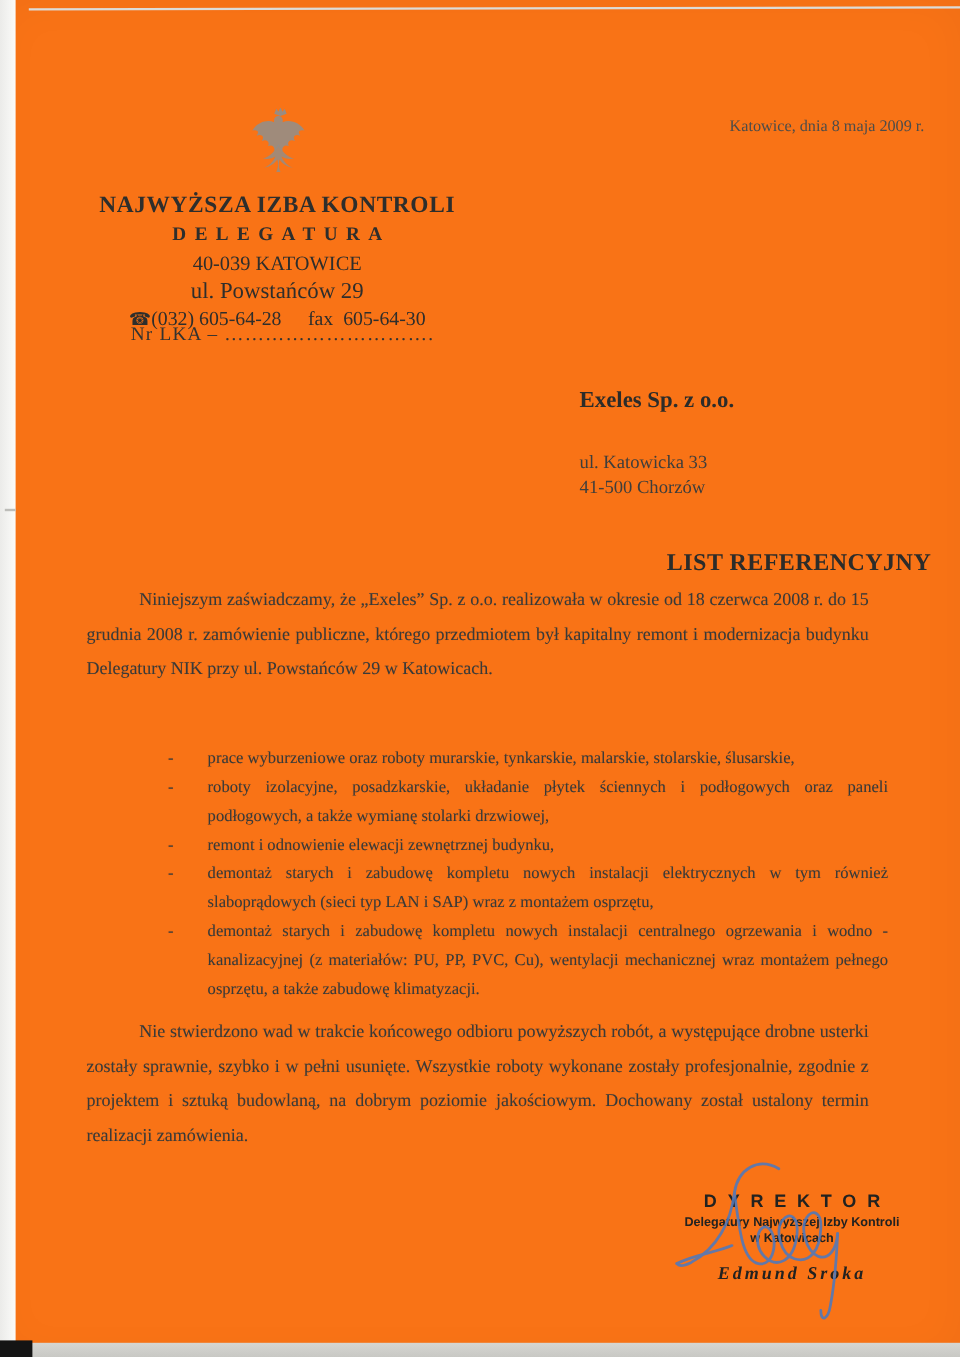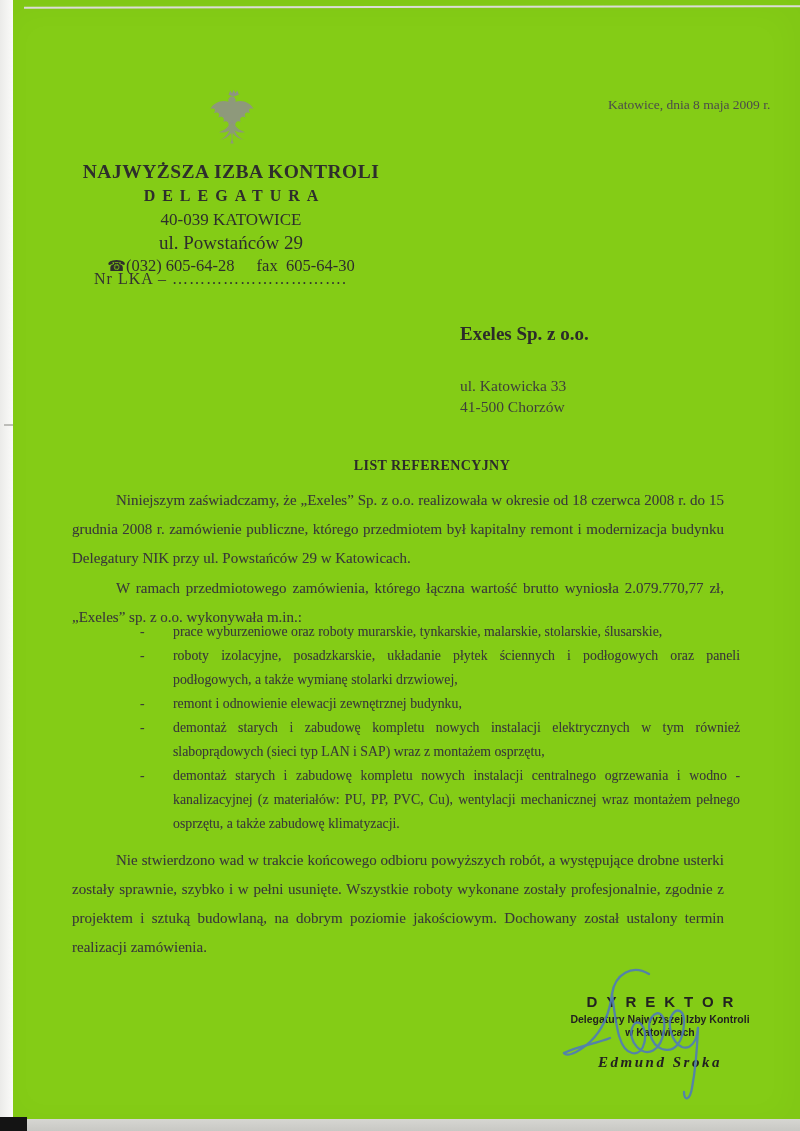--- a/index.html
+++ b/index.html
@@ -1,20 +1,20 @@
 <!DOCTYPE html>
 <html><head>
 <meta charset="utf-8">
 <style>
   html,body{margin:0;padding:0;background:#e8e8e6;}
   .page{
     position:relative;
     width:800px;height:1131px;
     margin:0 auto;
-    background:#84cc16;
+    background:#f97316;
     overflow:hidden;
     font-family:"Liberation Serif", serif;
     color:#3a3a38;
     box-shadow:inset 0 0 40px rgba(0,0,0,0.04);
   }
   .scan-edge-top{position:absolute;top:6px;left:24px;right:0;height:2px;background:#dcdcd8;transform:rotate(-0.12deg);}
   .scan-edge-left{position:absolute;top:0;left:0;width:13px;height:100%;background:linear-gradient(to right,#ebebe9,#fbfbf9);}
   .scan-edge-bottom{position:absolute;left:0;right:0;top:1119px;height:12px;background:linear-gradient(to bottom,#d6d6d2,#c8c8c4);}
   .scan-corner-black{position:absolute;left:0;top:1117px;width:27px;height:14px;background:#141414;}
   .scan-dash{position:absolute;left:4px;top:424px;width:9px;height:2px;background:#bdbdb9;}
@@ -25,28 +25,28 @@
 
   .letterhead{position:absolute;top:160px;left:66px;width:330px;text-align:center;color:#2e2e2c;}
   .lh1{font-size:19.5px;font-weight:bold;letter-spacing:0.5px;line-height:24px;}
   .lh2{font-size:16px;font-weight:bold;letter-spacing:7px;line-height:24px;text-indent:7px;}
   .lh3{font-size:17px;line-height:23px;text-align:center;}
   .lh4{font-size:19px;line-height:23px;}
   .lh5{font-size:16.5px;line-height:24px;white-space:nowrap;}
   .phone-icon{font-family:"DejaVu Sans", sans-serif;font-size:15px;}
   .fax-gap{display:inline-block;width:22px;}
 
-  .ref-line{position:absolute;top:270px;left:94px;font-size:16px;color:#333331;letter-spacing:1px;}
+  .ref-line{position:absolute;top:270px;left:109px;font-size:16px;color:#333331;letter-spacing:1px;}
 
-  .recipient{position:absolute;top:323px;left:460px;}
+  .recipient{position:absolute;top:323px;left:483px;}
   .recipient-name{font-size:19px;font-weight:bold;color:#2c2c2a;}
   .recipient-addr{margin-top:30px;font-size:15.5px;line-height:21px;color:#3e3e3c;}
 
-  .doc-title{position:absolute;top:458px;left:88px;width:688px;text-align:center;
-    font-size:14px;font-weight:bold;letter-spacing:0.4px;color:#2c2c2a;}
+  .doc-title{position:absolute;top:458px;left:88px;width:688px;text-align:right;
+    font-size:20px;font-weight:bold;letter-spacing:0.4px;color:#2c2c2a;}
 
   .body-par{position:absolute;left:72px;width:652px;font-size:15px;line-height:29px;
     text-align:justify;text-shadow:0 0 0.6px rgba(70,70,70,0.35);}
   .indent{text-indent:44px;}
   .p1{top:486px;}
   .p2{top:574px;}
   .p3{top:846px;}
 
   .bullets{position:absolute;left:88px;top:620px;width:652px;margin:0;padding:0 0 0 52px;
     list-style:none;font-size:13.8px;line-height:24px;text-align:justify;
@@ -95,21 +95,20 @@
     <div class="recipient-name">Exeles Sp. z o.o.</div>
     <div class="recipient-addr">
       <div>ul. Katowicka 33</div>
       <div>41-500 Chorzów</div>
     </div>
   </div>
 
   <div class="doc-title">LIST REFERENCYJNY</div>
 
   <div class="body-par p1 indent">Niniejszym zaświadczamy, że „Exeles” Sp. z o.o. realizowała w okresie od 18 czerwca 2008 r. do 15 grudnia 2008 r. zamówienie publiczne, którego przedmiotem był kapitalny remont i modernizacja budynku Delegatury NIK przy ul. Powstańców 29 w Katowicach.</div>
-  <div class="body-par p2 indent">W ramach przedmiotowego zamówienia, którego łączna wartość brutto wyniosła 2.079.770,77 zł, „Exeles” sp. z o.o. wykonywała m.in.:</div>
 
   <ul class="bullets">
     <li><span class="dash">-</span><span>prace wyburzeniowe oraz roboty murarskie, tynkarskie, malarskie, stolarskie, ślusarskie,</span></li>
     <li><span class="dash">-</span><span>roboty izolacyjne, posadzkarskie, układanie płytek ściennych i podłogowych oraz paneli podłogowych, a także wymianę stolarki drzwiowej,</span></li>
     <li><span class="dash">-</span><span>remont i odnowienie elewacji zewnętrznej budynku,</span></li>
     <li><span class="dash">-</span><span>demontaż starych i zabudowę kompletu nowych instalacji elektrycznych w tym również slaboprądowych (sieci typ LAN i SAP) wraz z montażem osprzętu,</span></li>
     <li><span class="dash">-</span><span>demontaż starych i zabudowę kompletu nowych instalacji centralnego ogrzewania i wodno - kanalizacyjnej (z materiałów: PU, PP, PVC, Cu), wentylacji mechanicznej wraz montażem pełnego osprzętu, a także zabudowę klimatyzacji.</span></li>
   </ul>
 
   <div class="body-par p3 indent">Nie stwierdzono wad w trakcie końcowego odbioru powyższych robót, a występujące drobne usterki zostały sprawnie, szybko i w pełni usunięte. Wszystkie roboty wykonane zostały profesjonalnie, zgodnie z projektem i sztuką budowlaną, na dobrym poziomie jakościowym. Dochowany został ustalony termin realizacji zamówienia.</div>

